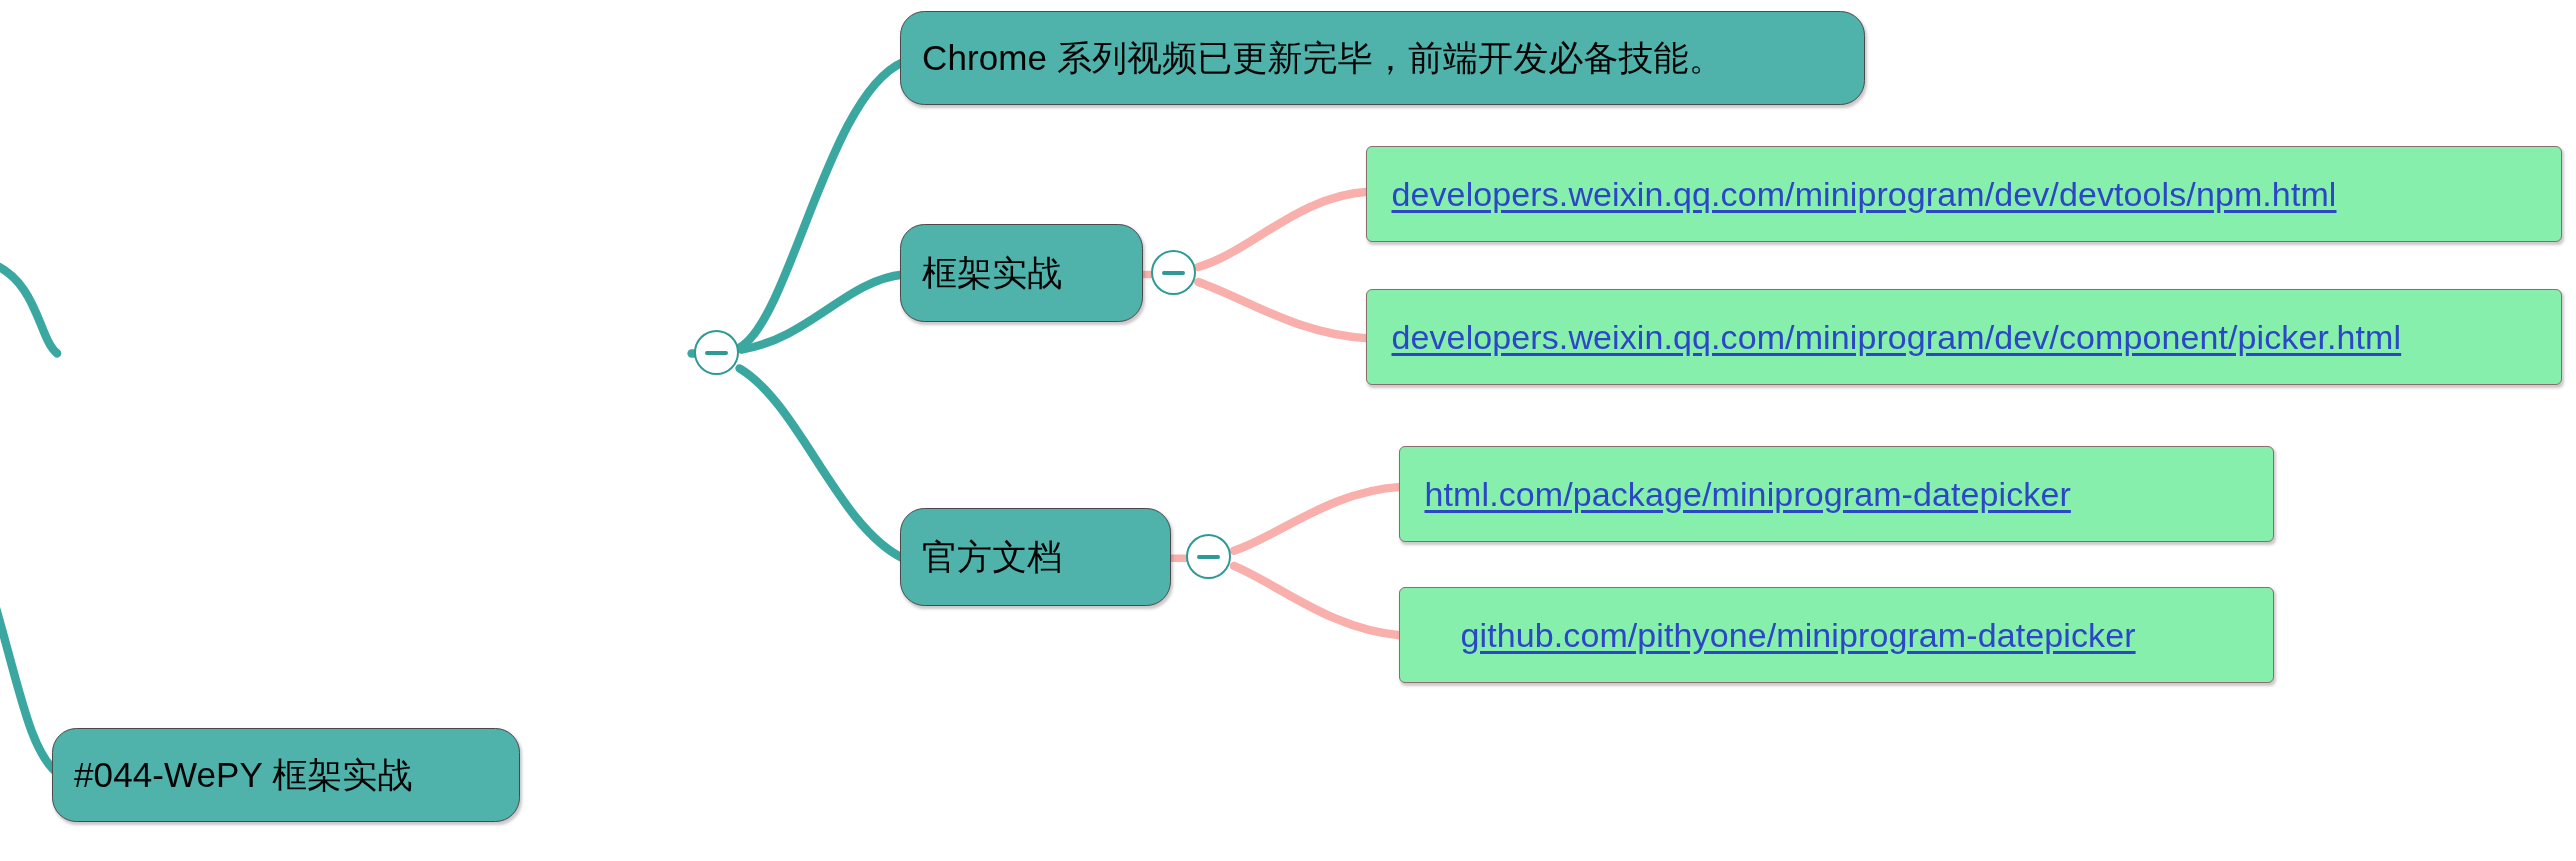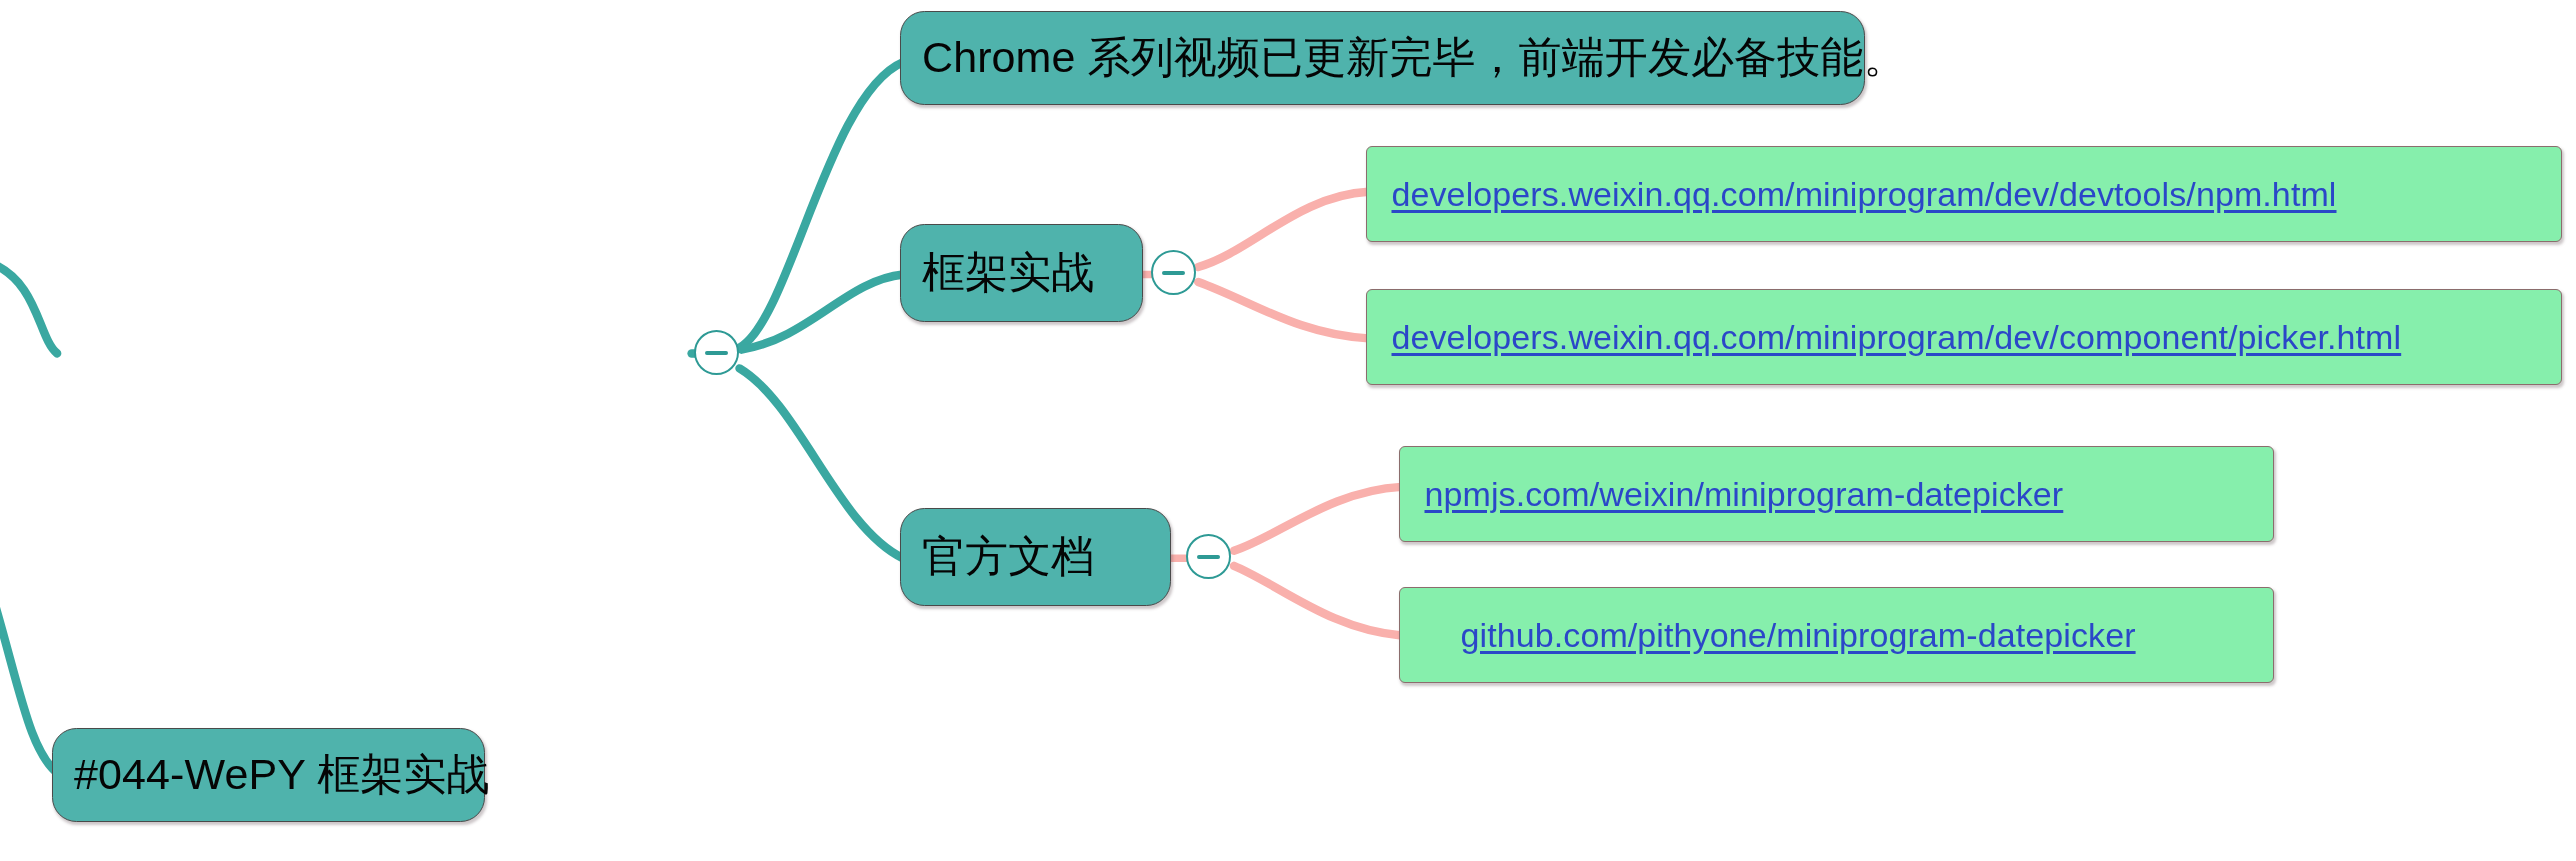--- a/index.html
+++ b/index.html
@@ -46,42 +46,42 @@
   .node-label {
     display: block;
     width: 100%;
     color: #050505;
     font-weight: 500;
     letter-spacing: 0.1px;
     white-space: nowrap;
   }
   .node.topic .node-label {
     padding: 0 21px;
-    font-size: 43px;
+    font-size: 35px;
   }
   .node.link-card .node-label {
     padding: 0 24.5px;
     font-size: 34px;
     color: #2b47c8;
     text-decoration: underline;
     text-decoration-color: #2b47c8;
     text-underline-offset: 3.8px;
     font-weight: 400;
   }
 
   
   #node-main      { left: 52px;   top: 305px; width: 641px;  height: 94px; }
   #node-chrome    { left: 900px;  top: 11.3px;  width: 965px; height: 94px; }
   #node-docs      { left: 900px;  top: 224px; width: 243px;  height: 98px; }
   #node-libs      { left: 900px;  top: 508px; width: 271px;  height: 98px; }
   #node-url-1     { left: 1366px; top: 146px; width: 1196px; height: 96px; }
   #node-url-2     { left: 1366px; top: 289px; width: 1196px; height: 96px; }
   #node-url-3     { left: 1399px; top: 446px; width: 875px;  height: 96px; }
   #node-url-4     { left: 1399px; top: 587px; width: 875px;  height: 96px; padding-left: 36px; }
-  #node-wepy      { left: 52px;   top: 728px; width: 433px;  height: 94px; }
+  #node-wepy      { left: 52px;   top: 728px; width: 468px;  height: 94px; }
 
   
   .toggle {
     position: absolute;
     width: 45px;
     height: 45px;
     margin-left: -22.6px;
     margin-top: -22.6px;
     border-radius: 50%;
     background: #ffffff;
@@ -159,21 +159,21 @@
 
   <div class="node link-card" id="node-url-1">
     <span class="node-label">developers.weixin.qq.com/miniprogram/dev/devtools/npm.html</span>
   </div>
 
   <div class="node link-card" id="node-url-2">
     <span class="node-label">developers.weixin.qq.com/miniprogram/dev/component/picker.html</span>
   </div>
 
   <div class="node link-card" id="node-url-3">
-    <span class="node-label">npmjs.com/weixin/miniprogram-datepicker</span>
+    <span class="node-label">html.com/package/miniprogram-datepicker</span>
   </div>
 
   <div class="node link-card" id="node-url-4">
     <span class="node-label">github.com/pithyone/miniprogram-datepicker</span>
   </div>
 
   <div class="node topic" id="node-wepy">
     <span class="node-label">#044-WePY 框架实战</span>
   </div>
 

